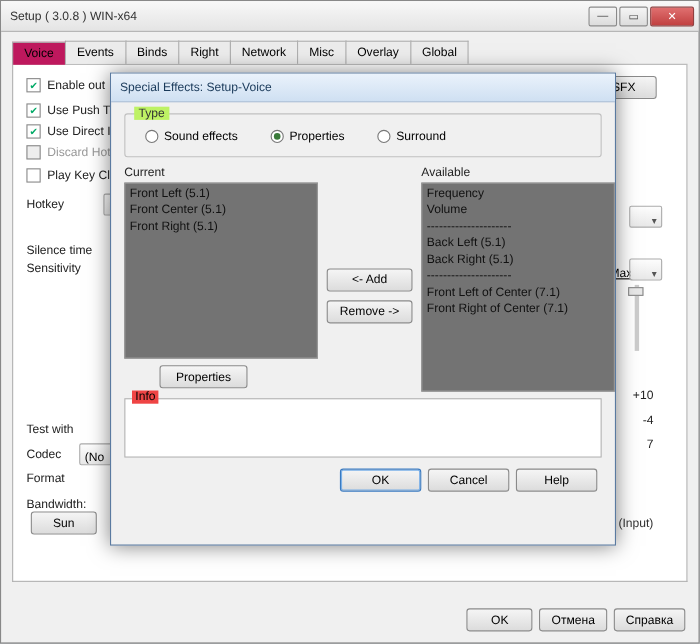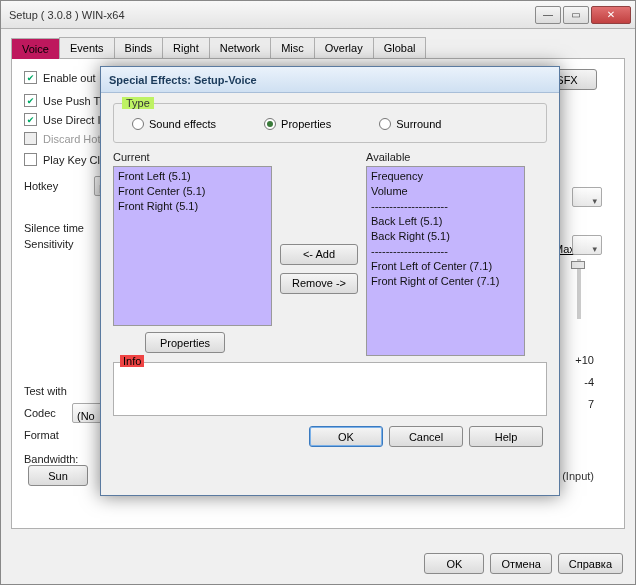--- a/index.html
+++ b/index.html
@@ -40,35 +40,35 @@
 .slider-track { width:4px; height:60px; background:#ccc; margin:4px auto; position:relative; }
 .slider-thumb { width:14px; height:8px; background:#e8e8e8; border:1px solid #888; position:absolute; left:-6px; top:2px; }
 
 .values-col { position:absolute; right:30px; top:290px; text-align:right; line-height:22px; color:#222; }
 
 .btn { height:21px; padding:0 10px; border:1px solid #8a8a8a; background:linear-gradient(to bottom,#f5f5f5,#dcdcdc); border-radius:3px; cursor:pointer; min-width:60px; }
 .bottom-btns { position:absolute; bottom:10px; right:12px; display:flex; gap:6px; }
 
 
 .dialog { position:absolute; top:66px; left:100px; width:460px; height:430px; background:#f0f0f0; border:1px solid #5a7aa0; box-shadow: 0 0 18px rgba(0,0,0,0.5); }
-.dialog .dlg-title { height:26px; background:linear-gradient(to bottom,#eaf2fb,#cfe0f2); display:flex; align-items:center; padding:0 8px; color:#1a3a5a; font-weight:700; border-bottom:1px solid #a8bed8; }
+.dialog .dlg-title { height:26px; background:linear-gradient(to bottom,#eaf2fb,#cfe0f2); display:flex; align-items:center; padding:0 8px; color:#1a3a5a; font-weight:400; border-bottom:1px solid #a8bed8; }
 .dlg-client { padding:10px 12px; }
 
 .groupbox { border:1px solid #c0c0c0; border-radius:3px; padding:10px 10px 8px; margin-bottom:8px; position:relative; }
 .groupbox > .legend { position:absolute; top:-7px; left:8px; background:#bef264; padding:0 4px; color:#333; }
 
-.radio-row { display:flex; gap:48px; padding:4px 8px; }
+.radio-row { display:flex; gap:30px; padding:4px 8px; }
 .radio { display:flex; align-items:center; gap:5px; cursor:pointer; }
 .radio-dot { width:12px; height:12px; border:1px solid #777; border-radius:50%; display:inline-flex; align-items:center; justify-content:center; background:#fff; }
 .radio-dot.sel::after { content:""; width:6px; height:6px; background:#3a7a3a; border-radius:50%; }
 
 .lists-row { display:flex; gap:8px; }
 .list-col { display:flex; flex-direction:column; }
 .list-lbl { margin-bottom:3px; color:#222; }
-.listbox { border:1px solid #9a9a9a; background:#c4b5fd; width:159px; height:160px; padding:2px 4px; overflow:hidden; }
+.listbox { border:1px solid #9a9a9a; background:#737373; width:176px; height:160px; padding:2px 4px; overflow:hidden; }
 .listbox.avail { height:190px; }
 .listbox .item { line-height:15px; color:#111; white-space:nowrap; }
 .mid-btns { display:flex; flex-direction:column; gap:8px; justify-content:center; padding-top:30px; }
 .mid-btns .btn { width:78px; text-align:center; }
 
 .props-btn { margin-top:6px; margin-left:32px; width:80px; }
 
 .info-box { border:1px solid #b0b0b0; background:#fff; height:54px; margin-top:6px; position:relative; }
 .info-lbl { position:absolute; top:-8px; left:6px; background:#ef4444; padding:0 3px; }
 

